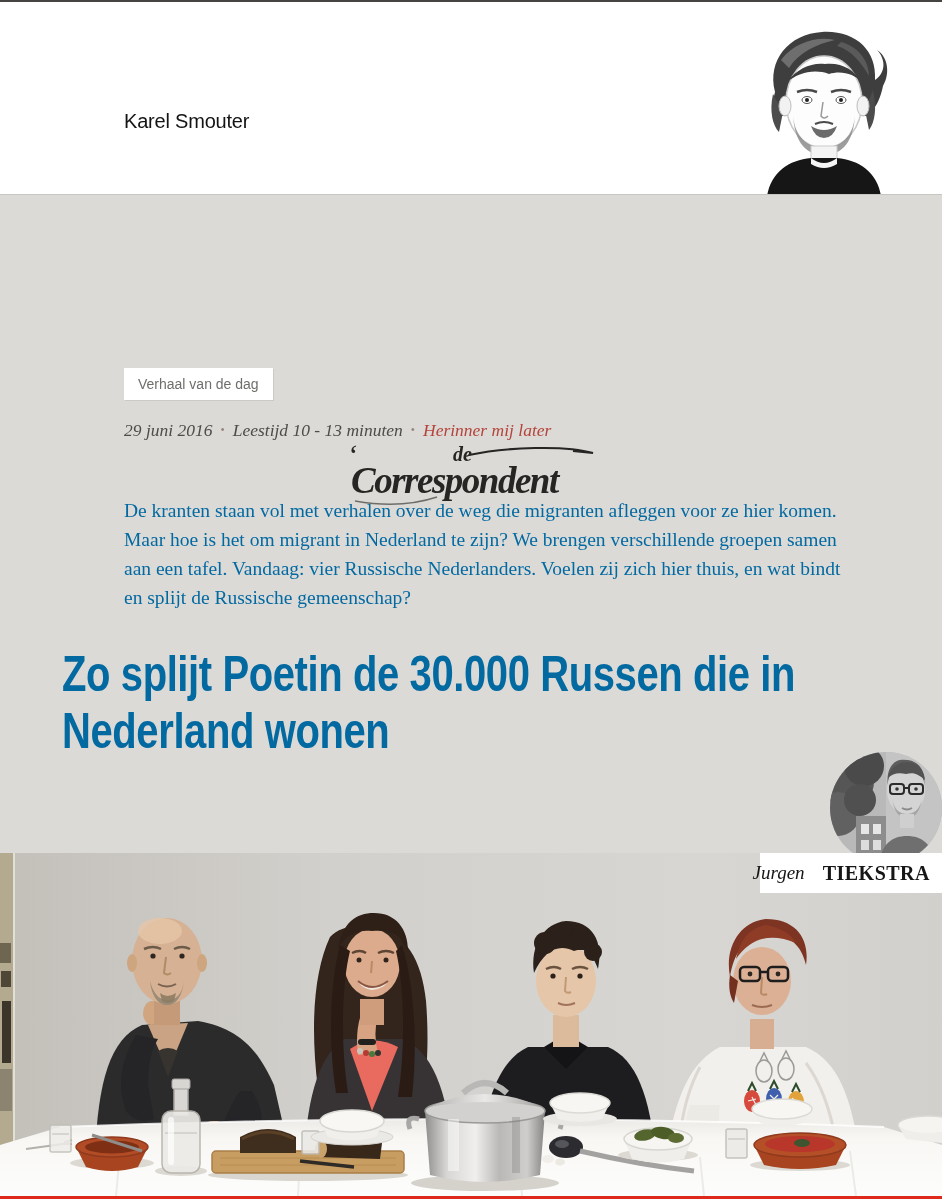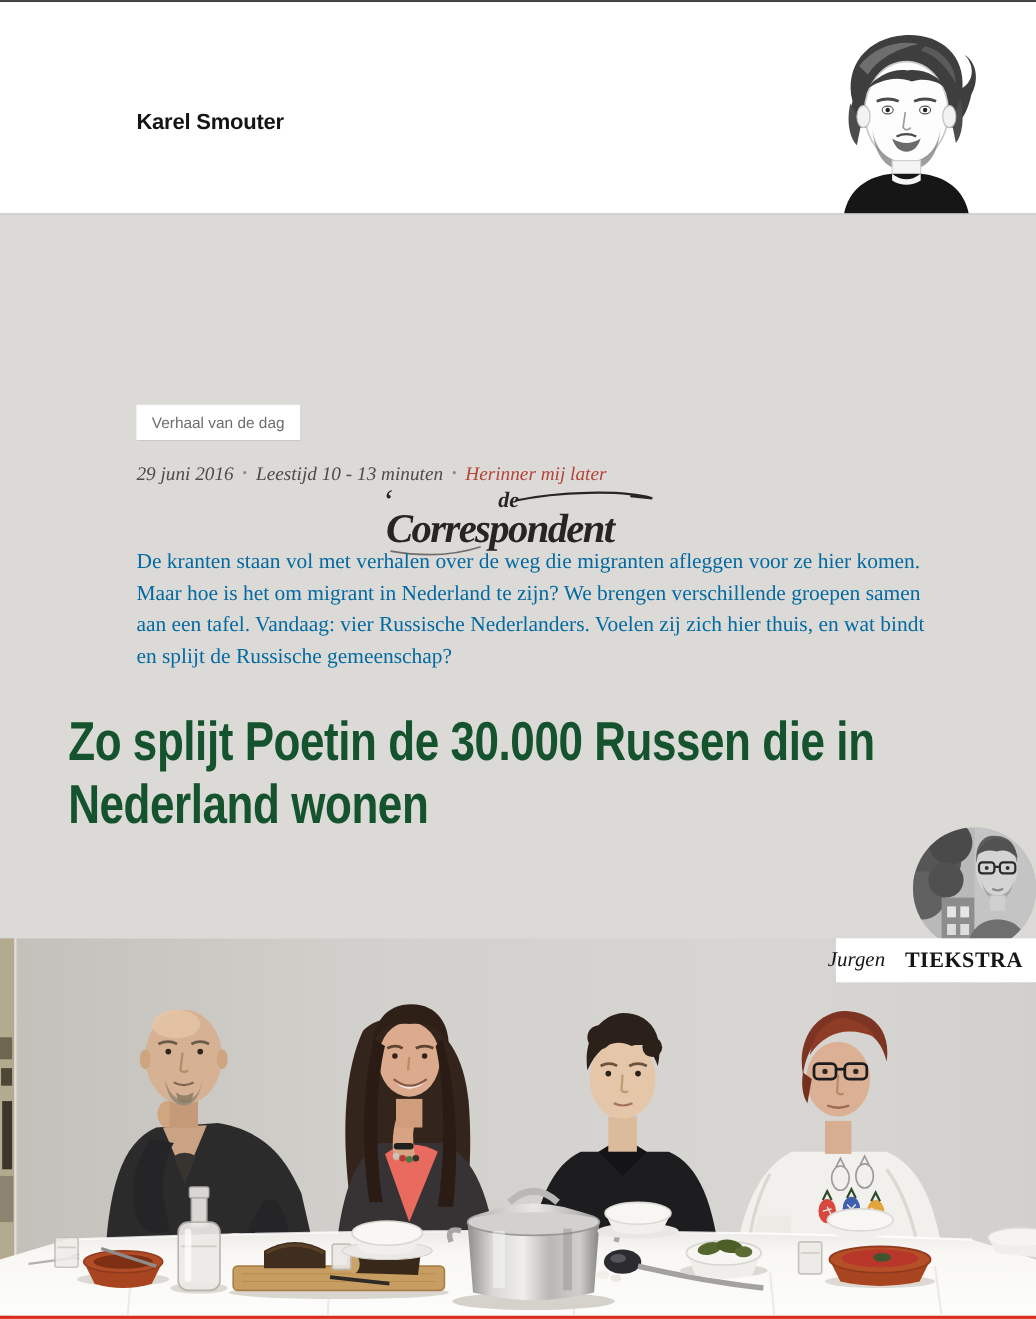--- a/index.html
+++ b/index.html
@@ -5,37 +5,37 @@
   html,body{margin:0;padding:0;}
   body{background:#ffffff;font-family:"Liberation Sans",sans-serif;}
   .page{position:relative;width:942px;height:1199px;overflow:hidden;background:#ffffff;}
 
   .top-border{position:absolute;left:0;top:0;width:942px;height:2px;background:#454443;}
 
   
   .header{position:absolute;left:0;top:2px;width:942px;height:192px;background:#ffffff;}
   .header-intro{position:absolute;left:124px;top:32px;width:625px;
     font-family:"Liberation Serif",serif;font-size:20px;line-height:29px;color:#1d1c1a;}
-  .author-name{position:absolute;left:124px;top:98px;font-size:20px;font-weight:bold;color:#141413;letter-spacing:-0.2px;}
+  .author-name{position:absolute;left:124px;top:108px;font-size:20px;font-weight:normal;color:#141413;letter-spacing:-0.2px;}
   .author-role{position:absolute;left:124px;top:144px;font-family:"Liberation Serif",serif;
     font-style:italic;font-size:18px;color:#242321;}
   .sketch-wrap{position:absolute;left:737px;top:18px;width:170px;height:176px;}
 
   
   .gray{position:absolute;left:0;top:194px;width:942px;height:659px;background:#dbdad7;border-top:1px solid #c7c6c3;}
   .logo-wrap{position:absolute;left:341px;top:240px;width:260px;height:80px;cursor:pointer;}
   .badge{position:absolute;left:124px;top:173px;background:#ffffff;color:#6f6e6b;
     font-size:14px;padding:8px 14px;box-shadow:1px 1px 0 rgba(0,0,0,0.07);cursor:pointer;}
   .meta{position:absolute;left:124px;top:225px;font-family:"Liberation Serif",serif;
     font-style:italic;font-size:17.5px;color:#4d4c49;white-space:nowrap;}
   .meta .dot{font-style:normal;color:#95847c;font-size:12px;vertical-align:2px;padding:0 8px;}
   .meta .remind{color:#b5433a;cursor:pointer;}
   .lede{position:absolute;left:124px;top:281px;width:726px;
     font-family:"Liberation Serif",serif;font-size:19.5px;line-height:29px;color:#0369a1;}
-  .headline{position:absolute;left:62px;top:430px;width:880px;color:#14532d;}
+  .headline{position:absolute;left:62px;top:430px;width:880px;color:#0369a1;}
   .headline .hl-inner{transform:scaleX(0.8);transform-origin:0 0;width:1100px;
     font-weight:bold;font-size:50px;line-height:57px;letter-spacing:-0.5px;}
 
   
   .avatar{position:absolute;left:830px;top:752px;width:112px;height:112px;border-radius:50%;
     overflow:hidden;cursor:pointer;z-index:3;}
   .author-strip{position:absolute;left:760px;top:853px;width:182px;height:40px;background:#ffffff;
     z-index:4;display:flex;align-items:center;justify-content:flex-end;padding-right:12px;box-sizing:border-box;cursor:pointer;}
   .author-strip .first{font-family:"Liberation Serif",serif;font-style:italic;font-size:19px;color:#161615;margin-right:18px;}
   .author-strip .last{font-family:"Liberation Serif",serif;font-weight:bold;font-size:20px;letter-spacing:0.5px;color:#161615;}

